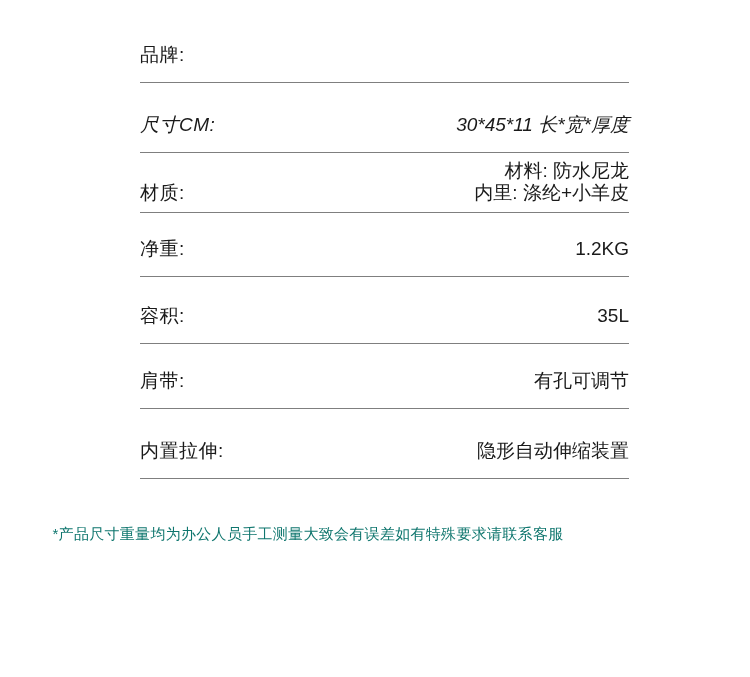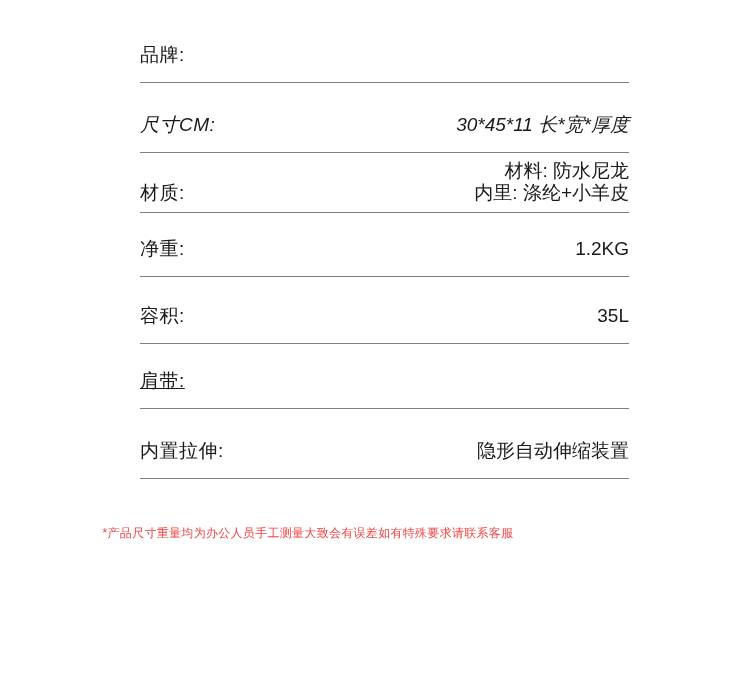--- a/index.html
+++ b/index.html
@@ -37,29 +37,29 @@
     text-align: right;
     white-space: nowrap;
   }
   .row .value span { display: block; }
   
   .r1 { padding: 44px 0 16px 0; }
   .r2 { padding: 31px 0 16px 0; font-style: italic; }
   .r3 { padding: 7px 0 8px 0; align-items: flex-end; }
   .r4 { padding: 25px 0 16px 0; align-items: flex-end; }
   .r5 { padding: 28px 0 16px 0; gap: 39px; }
-  .r6 { padding: 26px 0 16px 0; text-decoration: underline; }
+  .r6 { padding: 26px 0 16px 0; }
   .r7 { padding: 28px 0 16px 0; }
   .r8 { padding: 31px 0 16px 0; }
   .footer {
     margin-top: 46px;
     width: 616px;
     text-align: center;
-    font-size: 12px;
-    color: #ef4444;
+    font-size: 15px;
+    color: #0f766e;
     letter-spacing: 0.3px;
   }
 </style>
 </head>
 <body>
 
 <div class="page">
   <div class="sheet">
 
     <div class="row r1">
@@ -90,20 +90,23 @@
 
     <div class="row r5">
       <span class="label">容积:</span>
       <div class="value">
         <span>35L</span>
       </div>
     </div>
 
     <div class="row r6">
       <span class="label">肩带:</span>
+      <div class="value">
+        <span>有孔可调节</span>
+      </div>
     </div>
 
 
     <div class="row r8">
       <span class="label">内置拉伸:</span>
       <div class="value">
         <span>隐形自动伸缩装置</span>
       </div>
     </div>
 

